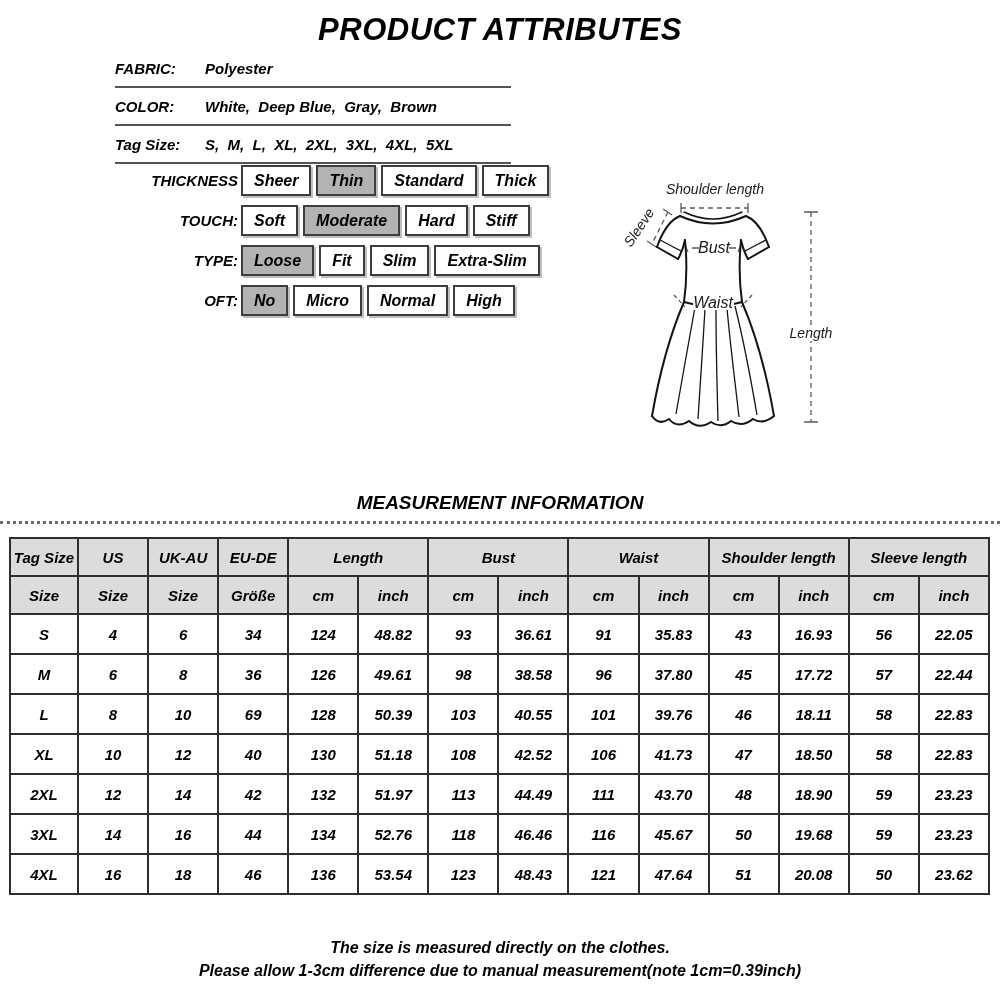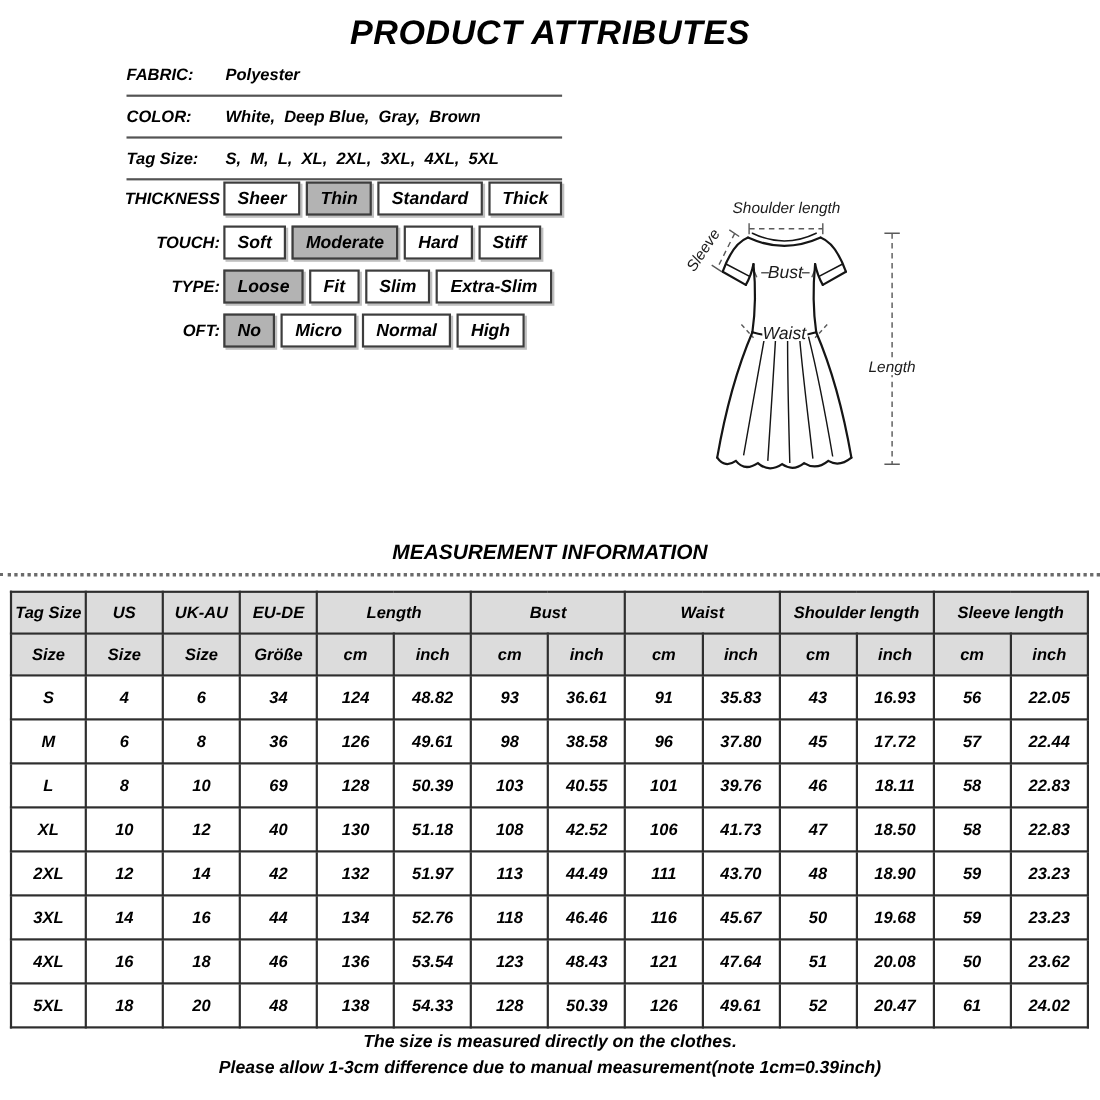--- a/index.html
+++ b/index.html
@@ -10,21 +10,21 @@
   .page-title{
     position:absolute;top:12px;left:0;width:100%;text-align:center;
     font-size:31px;font-weight:bold;letter-spacing:.5px;
   }
   
   .attr-block{position:absolute;left:115px;top:50px;width:396px;}
   .attr-row{display:flex;align-items:center;height:36px;border-bottom:2px solid #545454;}
   .attr-label{flex:0 0 90px;font-size:15px;font-weight:bold;}
   .attr-value{font-size:15px;font-weight:bold;white-space:pre;}
   
-  .options-block{position:absolute;left:0;top:165px;width:560px;}
+  .options-block{position:absolute;left:0;top:165px;width:560px;padding-left:38px;}
   .opt-row{display:flex;align-items:center;height:31px;margin-bottom:9px;}
   .opt-label{flex:0 0 200px;text-align:right;font-size:15px;font-weight:bold;margin-right:3px;white-space:nowrap;}
   .opt-btn{
     height:27px;line-height:27px;border:2px solid #3d3d3d;background:#fff;
     padding:0 11px;margin-right:5px;font-size:16px;font-weight:bold;
     box-shadow:2px 2px 0 #c0c0c0;white-space:nowrap;
   }
   .opt-btn.selected{background:var(--sel-bg,#b3b3b3);}
   
   .diagram{position:absolute;left:618px;top:168px;width:282px;height:282px;}
@@ -309,36 +309,20 @@
           <td>53.54</td>
           <td>123</td>
           <td>48.43</td>
           <td>121</td>
           <td>47.64</td>
           <td>51</td>
           <td>20.08</td>
           <td>50</td>
           <td>23.62</td>
         </tr>
-        <tr>
-          <td>5XL</td>
-          <td>18</td>
-          <td>20</td>
-          <td>48</td>
-          <td>138</td>
-          <td>54.33</td>
-          <td>128</td>
-          <td>50.39</td>
-          <td>126</td>
-          <td>49.61</td>
-          <td>52</td>
-          <td>20.47</td>
-          <td>61</td>
-          <td>24.02</td>
-        </tr>
       </tbody>
   </table>
 
   <div class="notes">
     <div>The size is measured directly on the clothes.</div>
     <div>Please allow 1-3cm difference due to manual measurement(note 1cm=0.39inch)</div>
   </div>
 
 </div>
 

